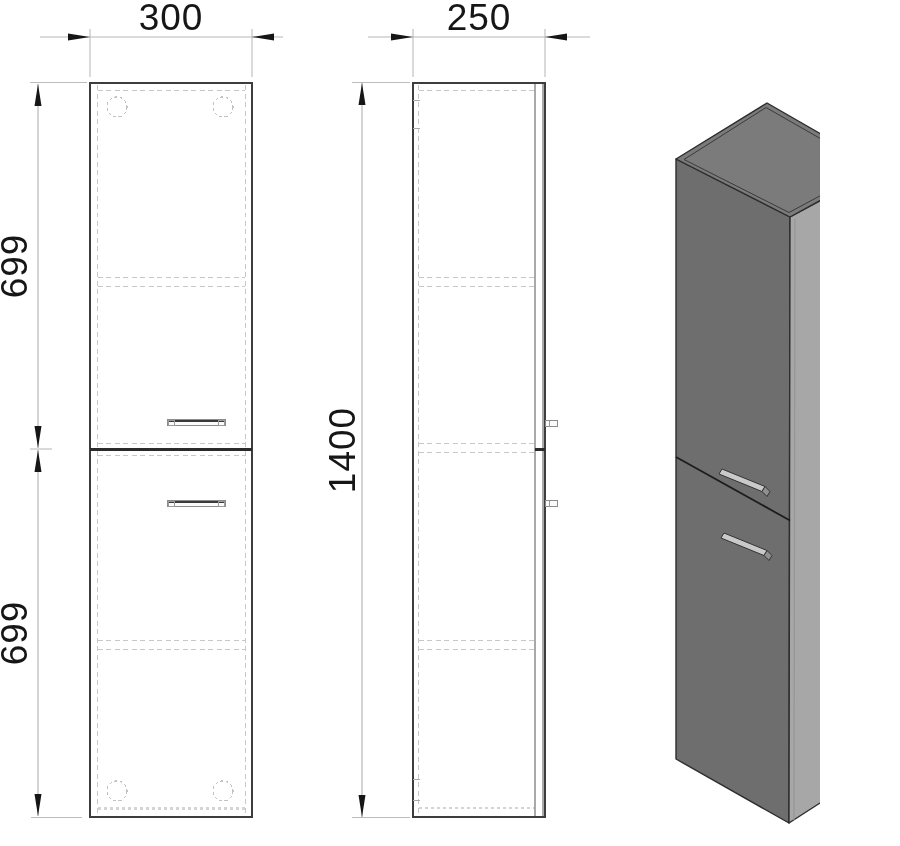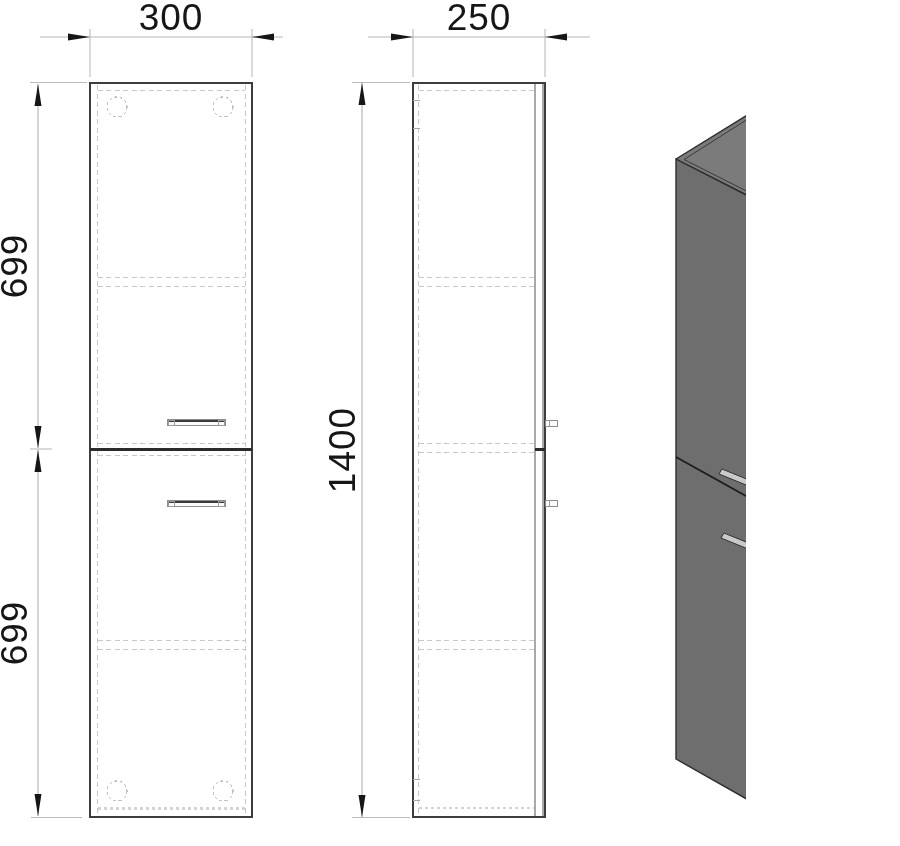--- a/index.html
+++ b/index.html
@@ -1,16 +1,16 @@
 <!DOCTYPE html>
 <html><head>
 <meta charset="utf-8">
 <style>
   html,body{margin:0;padding:0;background:#ffffff;}
-  .stage{position:relative;width:746px;height:846px;background:#ffffff;overflow:hidden;}
+  .stage{position:relative;width:820px;height:846px;background:#ffffff;overflow:hidden;}
   svg{display:block;}
   .outline{fill:#ffffff;stroke:#3d3d3d;stroke-width:2;}
   .hid{stroke:#c8c8c8;stroke-width:1;stroke-dasharray:5 3.5;fill:none;}
   .hid2{stroke:#d4d4d4;stroke-width:2.5;stroke-dasharray:3.5 2.5;fill:none;}
   .hidc{fill:none;stroke:#c2c2c2;stroke-width:1.2;stroke-dasharray:3 2.5;}
   .split{stroke:#2b2b2b;stroke-width:2.5;fill:none;}
   .lt{stroke:#a9a9a9;stroke-width:1.3;fill:none;}
   .hbody{fill:#fbfbfb;stroke:#8c8c8c;stroke-width:1;}
   .hbar{stroke:#3a3a3a;stroke-width:1.6;}
   .hend{fill:none;stroke:#9a9a9a;stroke-width:1;}

